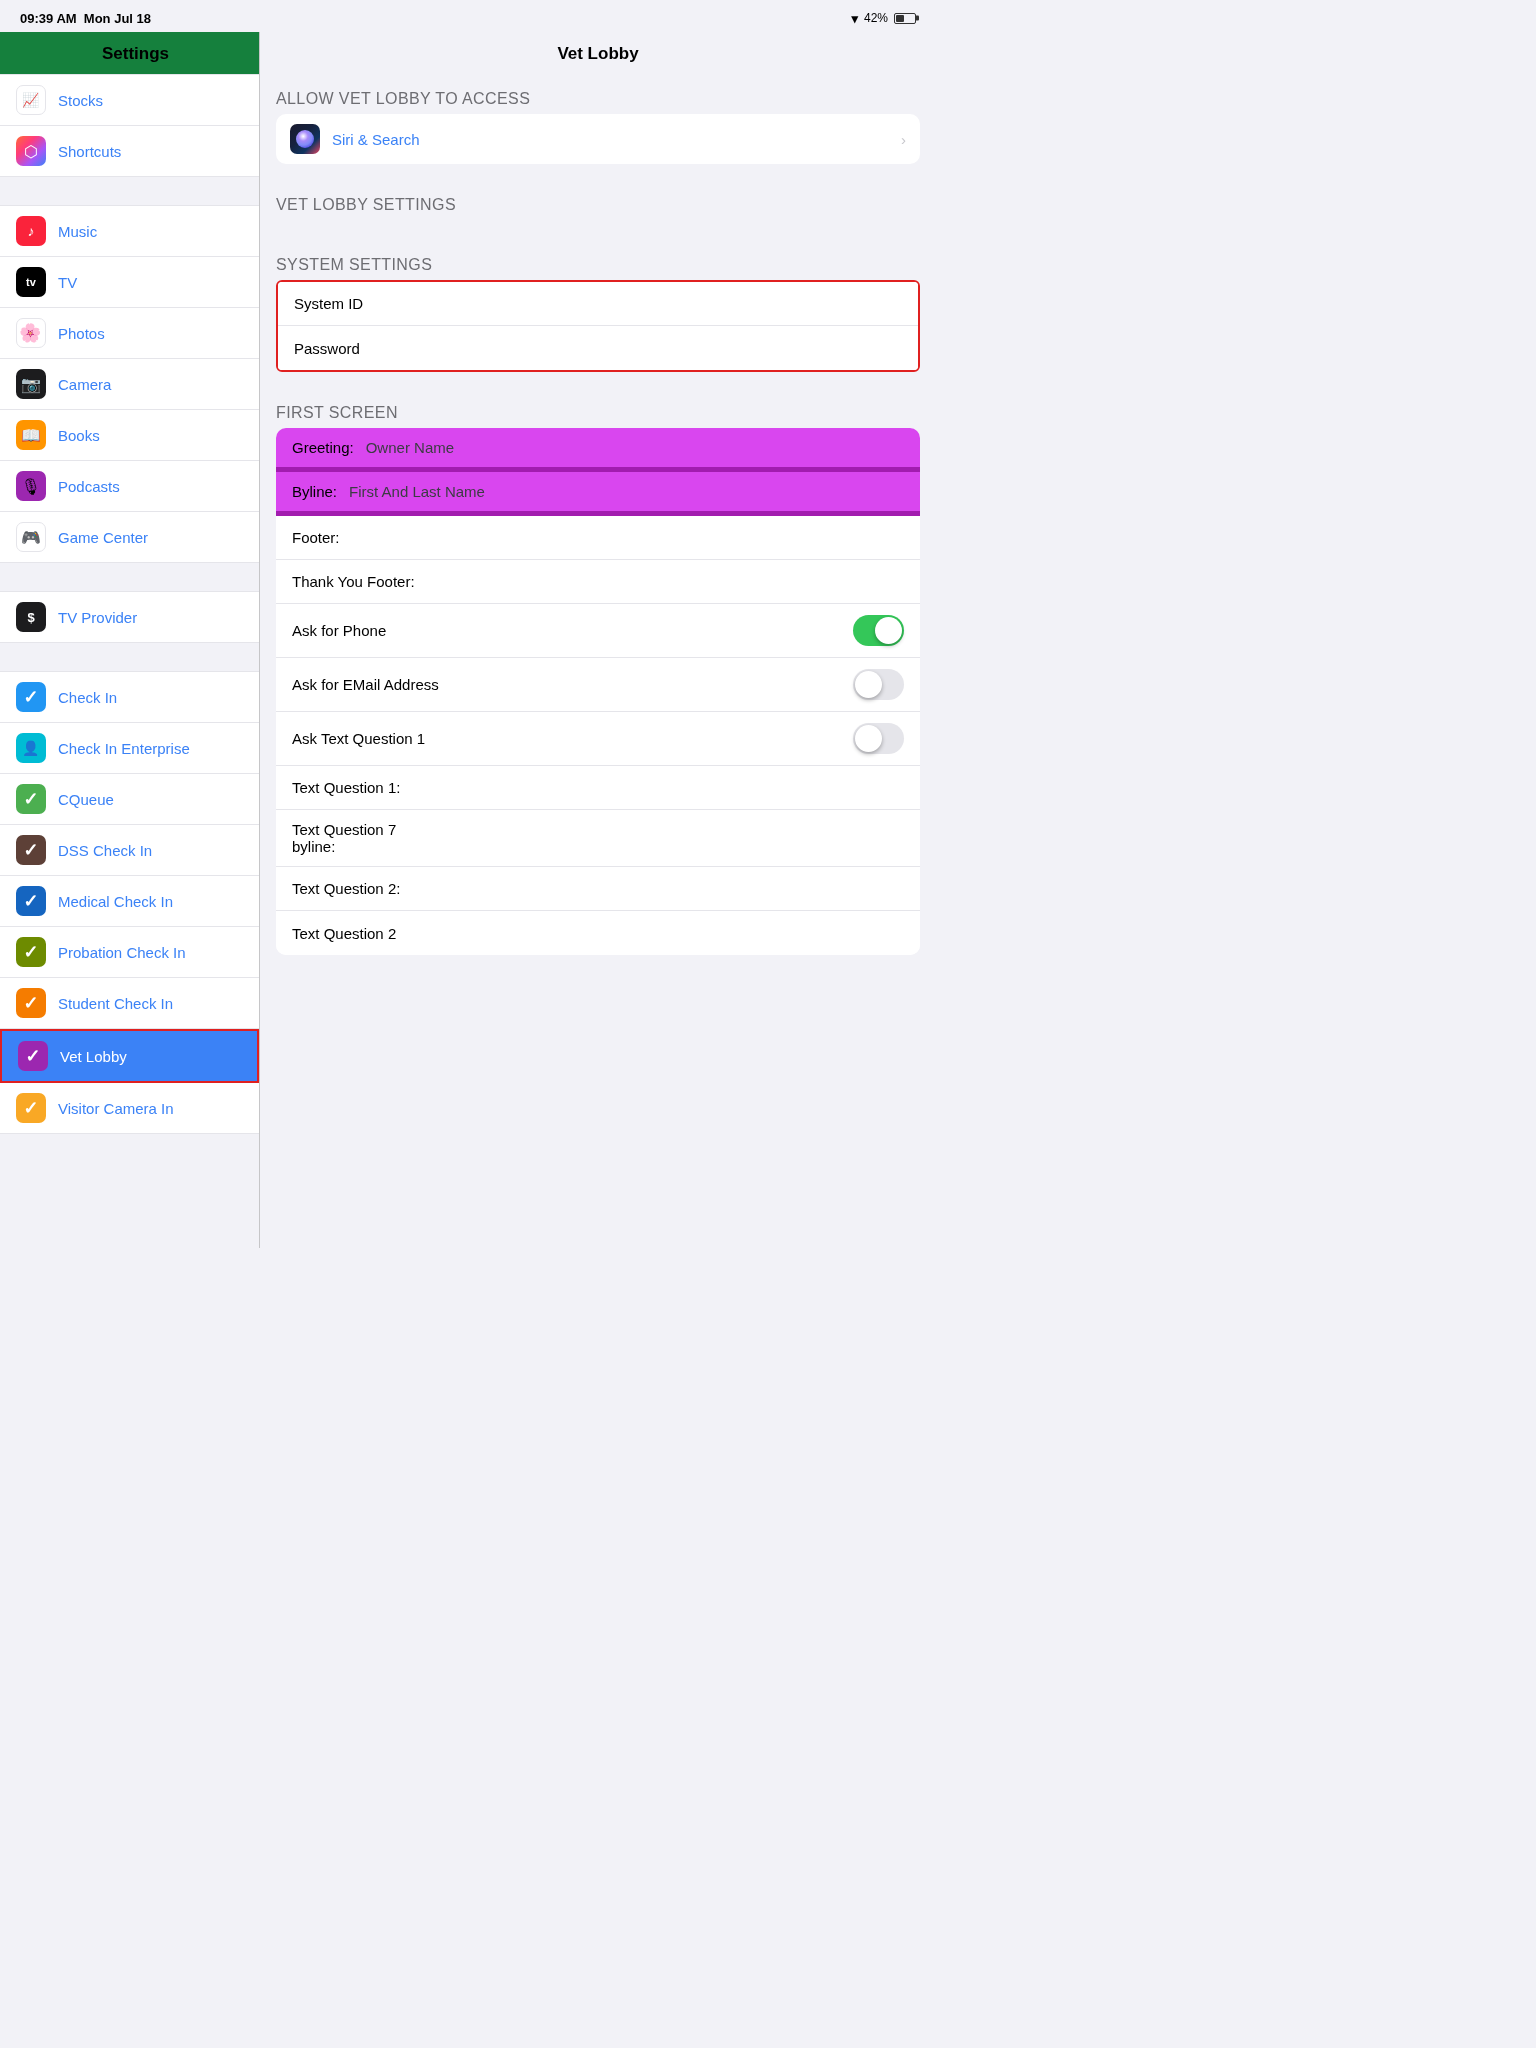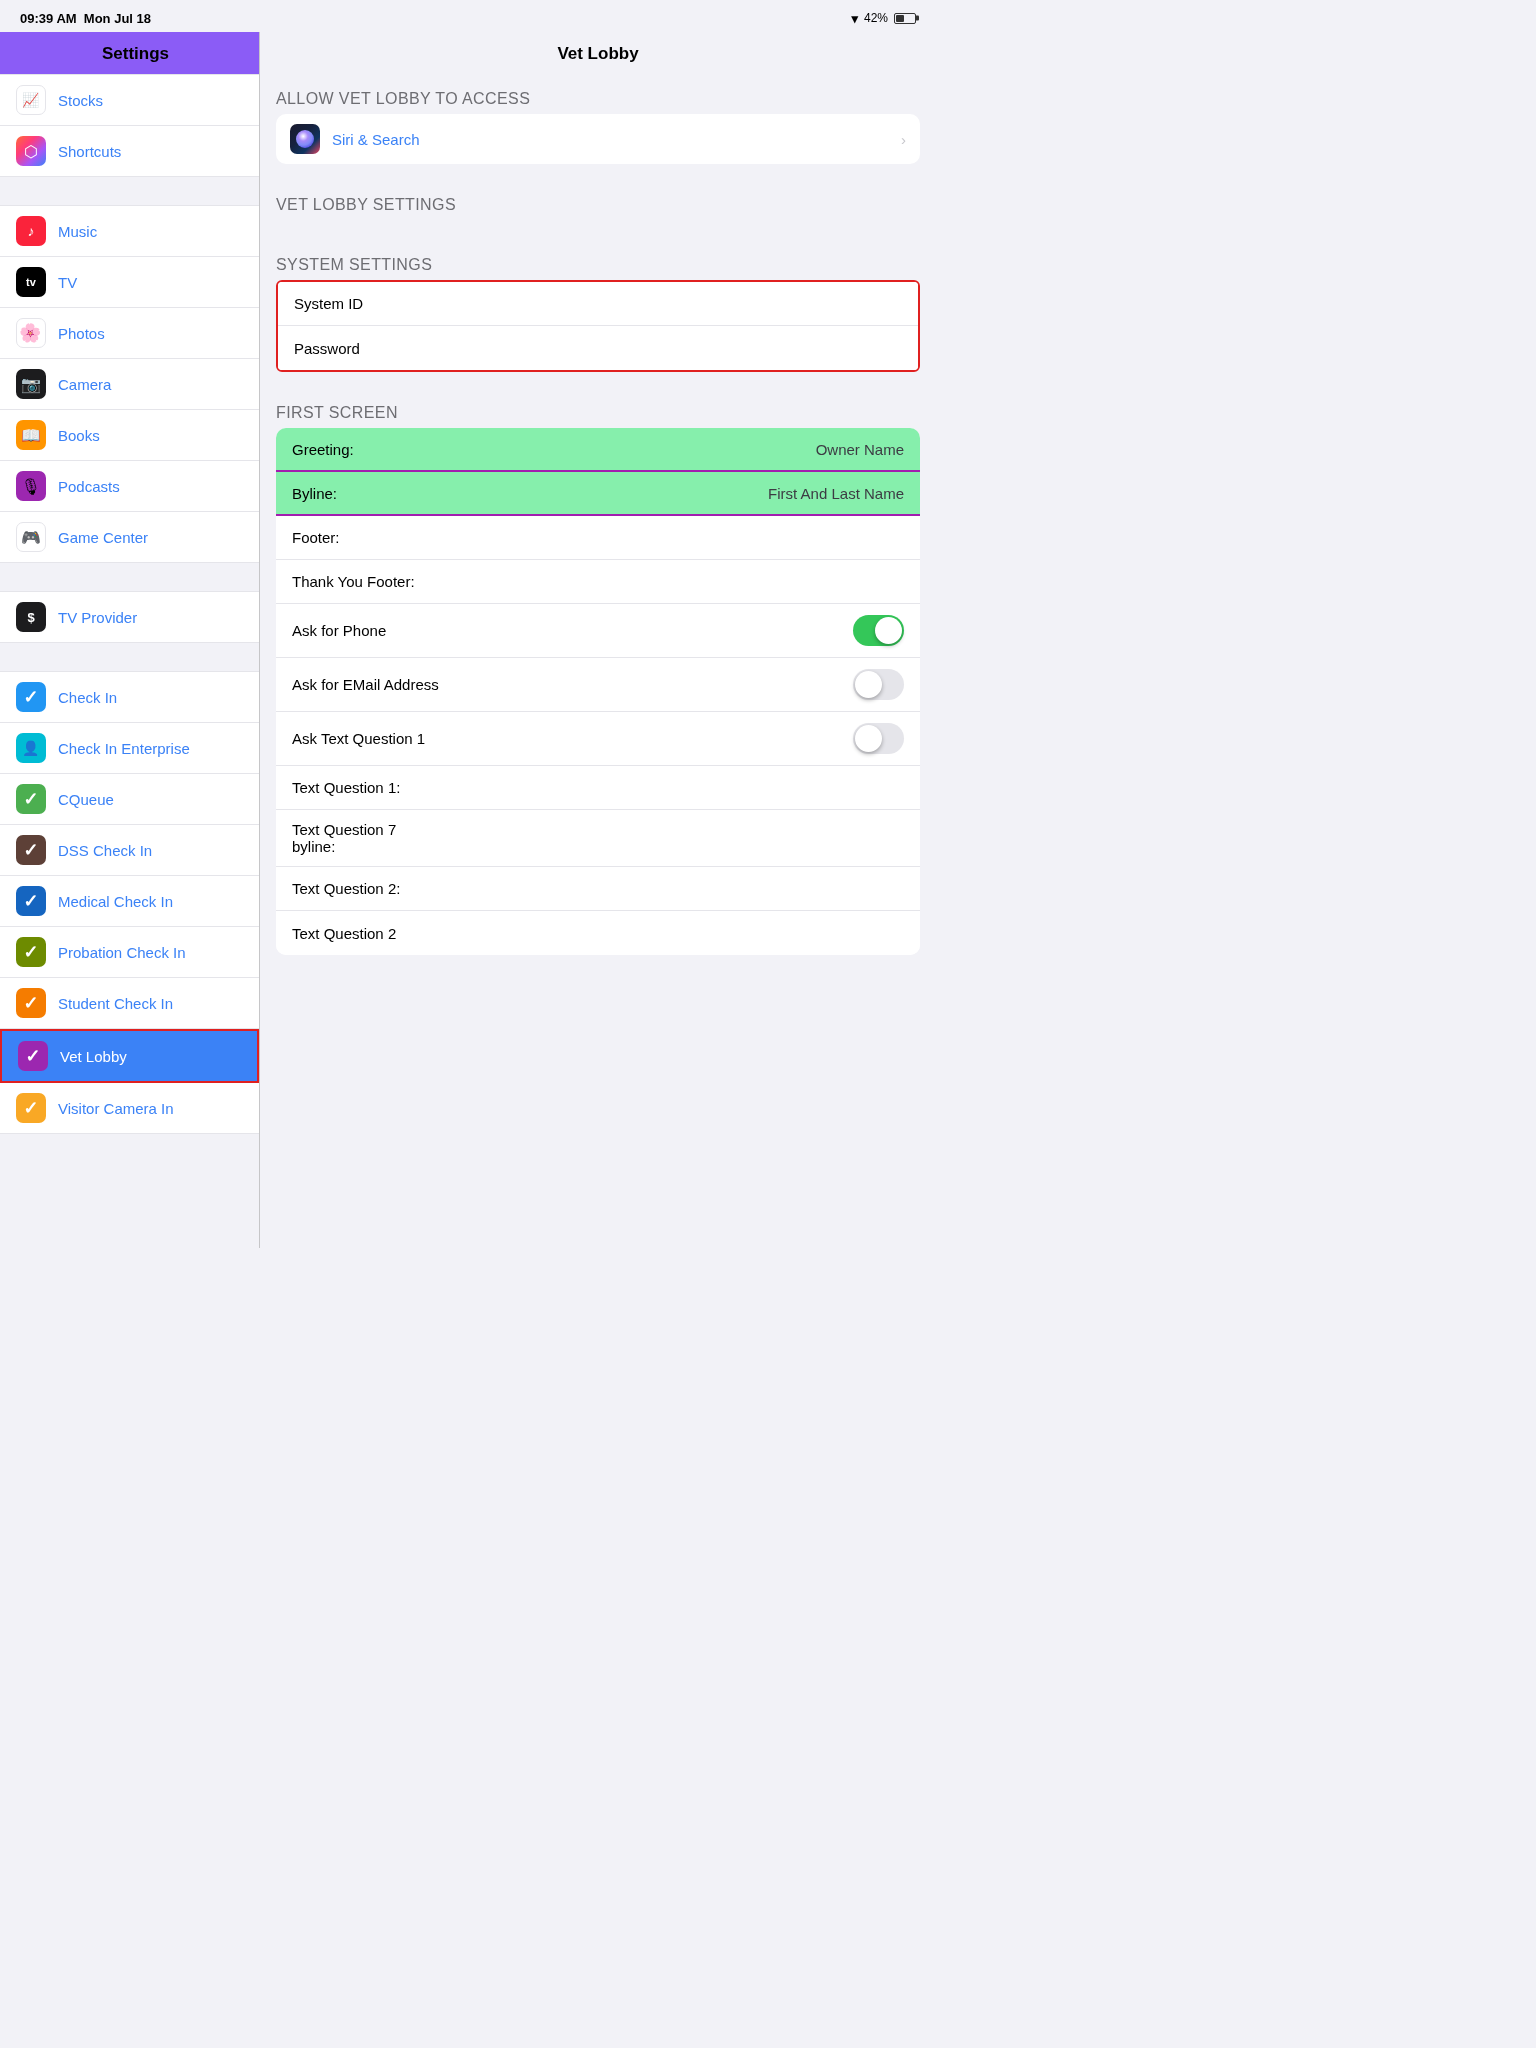--- a/index.html
+++ b/index.html
@@ -72,21 +72,21 @@
       border-right: 1px solid #c6c6c8;
       overflow-y: auto;
       flex-shrink: 0;
     }
     .sidebar-header {
       padding: 12px 16px 10px 28px;
       font-size: 17px;
       font-weight: 600;
       text-align: center;
       color: #000;
-      background: #8b5cf6;
+      background: #15803d;
     }
     .sidebar-section {
       margin-bottom: 0;
     }
     .sidebar-item {
       display: flex;
       align-items: center;
       padding: 10px 16px;
       background: #fff;
       border-bottom: 1px solid #e5e5ea;
@@ -222,23 +222,22 @@
     }
     .toggle.on .toggle-knob { left: 22px; }
     .toggle.off .toggle-knob { left: 2px; }
 
     
     .greeting-row {
       display: flex;
       align-items: center;
       padding: 11px 16px;
       min-height: 44px;
-      border-bottom: 2px solid #a21caf;
-      background: #86efac;
-      justify-content: space-between;
+      border-bottom: 5px solid #a21caf;
+      background: #d946ef;
     }
     .greeting-label {
       font-size: 15px;
       color: #000;
       margin-right: 12px;
       white-space: nowrap;
     }
     .greeting-value {
       font-size: 15px;
       color: #3c3c43;

